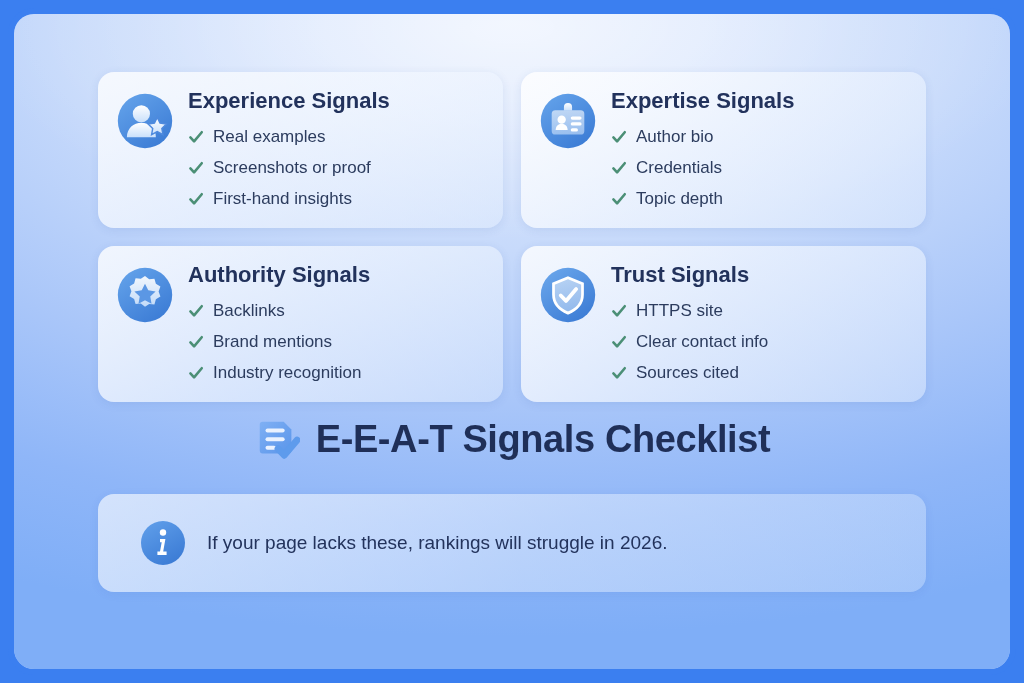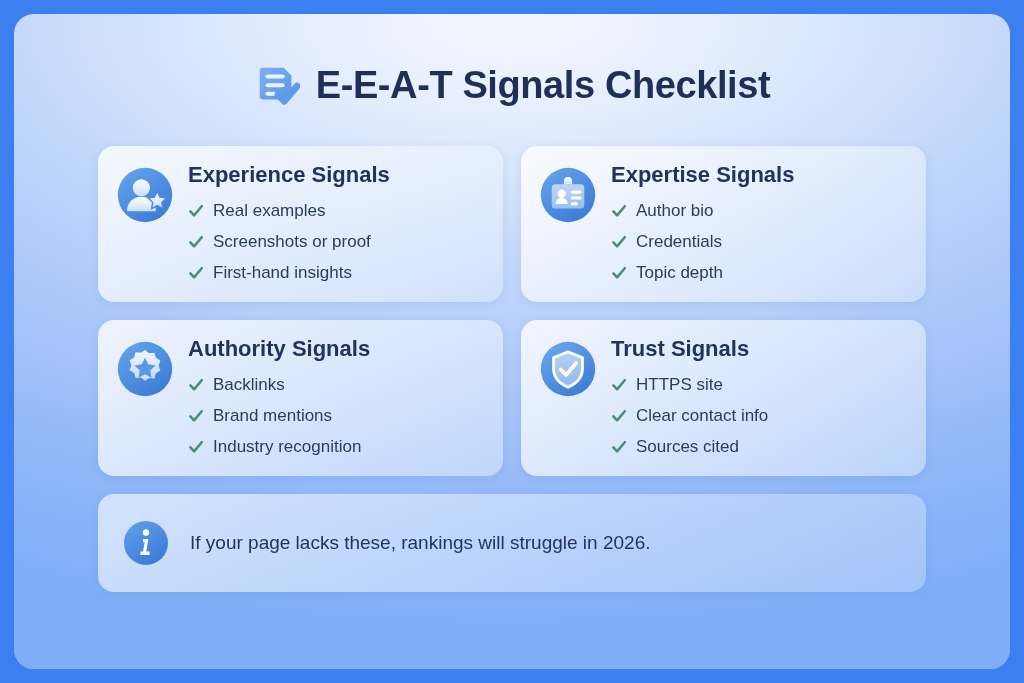--- a/index.html
+++ b/index.html
@@ -121,226 +121,226 @@
   .check { width: 16px; height: 16px; flex: none; display: block; }
 
   
   #note {
     margin-top: 18px;
     height: 98px;
     border-radius: 16px;
     display: flex;
     align-items: center;
     gap: 20px;
-    padding: 0 24px;
+    padding: 0 41px;
     background: linear-gradient(135deg, rgba(255,255,255,0.62) 0%, rgba(232,241,255,0.48) 55%, rgba(214,230,253,0.40) 100%);
     box-shadow: 0 2px 10px rgba(40,80,160,0.08);
   }
   #note-icon { width: 48px; height: 48px; flex: none; display: block; }
   #note-text { font-size: 19px; color: #23335c; }
 </style>
 </head>
 <body>
 
 <div id="frame">
   <div id="canvas">
     <div id="content">
+
+      <div id="grid">
+
+        <div class="card">
+          <svg class="card-icon" viewBox="0 0 64 64">
+            <defs>
+              <linearGradient id="c1" x1="0.15" y1="0" x2="0.85" y2="1">
+                <stop offset="0%" stop-color="#63a2ea"></stop>
+                <stop offset="100%" stop-color="#3a7ad4"></stop>
+              </linearGradient>
+              <linearGradient id="g1" x1="0" y1="0" x2="0" y2="1">
+                <stop offset="0%" stop-color="#ffffff"></stop>
+                <stop offset="100%" stop-color="#c9e0fb"></stop>
+              </linearGradient>
+            </defs>
+            <circle cx="32" cy="32" r="30" fill="url(#c1)"></circle>
+            <circle cx="28" cy="24" r="9.5" fill="url(#g1)"></circle>
+            <path d="M12 50 c0 -10 7.5 -16 16 -16 c8.5 0 16 6 16 16 z" fill="url(#g1)"></path>
+            <path d="M45.5 28 l3.1 6.3 l7 1 l-5 4.9 l1.2 6.9 l-6.3 -3.3 l-6.2 3.3 l1.2 -6.9 l-5 -4.9 l6.9 -1 z" fill="url(#g1)" stroke="#4e8ade" stroke-width="1.6"></path>
+          </svg>
+          <div class="card-body">
+            <div class="card-title">Experience Signals</div>
+            <ul class="card-list">
+              <li>
+                <svg class="check" viewBox="0 0 20 20">
+                    <path d="M3 10.5 L7.6 15.5 L17.2 4" fill="none" stroke="#4b8f76" stroke-width="3.2" stroke-linecap="round" stroke-linejoin="round"></path>
+                  </svg>
+                <span>Real examples</span>
+              </li>
+              <li>
+                <svg class="check" viewBox="0 0 20 20">
+                    <path d="M3 10.5 L7.6 15.5 L17.2 4" fill="none" stroke="#4b8f76" stroke-width="3.2" stroke-linecap="round" stroke-linejoin="round"></path>
+                  </svg>
+                <span>Screenshots or proof</span>
+              </li>
+              <li>
+                <svg class="check" viewBox="0 0 20 20">
+                    <path d="M3 10.5 L7.6 15.5 L17.2 4" fill="none" stroke="#4b8f76" stroke-width="3.2" stroke-linecap="round" stroke-linejoin="round"></path>
+                  </svg>
+                <span>First-hand insights</span>
+              </li>
+            </ul>
+          </div>
+        </div>
+
+        <div class="card">
+          <svg class="card-icon" viewBox="0 0 64 64">
+            <defs>
+              <linearGradient id="c2" x1="0.15" y1="0" x2="0.85" y2="1">
+                <stop offset="0%" stop-color="#63a2ea"></stop>
+                <stop offset="100%" stop-color="#3a7ad4"></stop>
+              </linearGradient>
+              <linearGradient id="g2" x1="0" y1="0" x2="0" y2="1">
+                <stop offset="0%" stop-color="#ffffff"></stop>
+                <stop offset="100%" stop-color="#cbe1fb"></stop>
+              </linearGradient>
+            </defs>
+            <circle cx="32" cy="32" r="30" fill="url(#c2)"></circle>
+            <rect x="14" y="20" width="36" height="27" rx="4" fill="url(#g2)" opacity="0.62"></rect>
+            <path d="M32 12 a4.5 4.5 0 0 1 4.5 4.5 v4 h-9 v-4 A4.5 4.5 0 0 1 32 12 z" fill="url(#g2)"></path>
+            <circle cx="25" cy="30.5" r="4.6" fill="#ffffff"></circle>
+            <path d="M18.4 42 c0 -4.4 3 -7 6.6 -7 c3.6 0 6.6 2.6 6.6 7 z" fill="#ffffff"></path>
+            <rect x="35" y="27" width="12" height="3.6" rx="1.8" fill="#ffffff"></rect>
+            <rect x="35" y="33.5" width="12" height="3.6" rx="1.8" fill="#ffffff"></rect>
+            <rect x="35" y="40" width="8" height="3.6" rx="1.8" fill="#ffffff"></rect>
+          </svg>
+          <div class="card-body">
+            <div class="card-title">Expertise Signals</div>
+            <ul class="card-list">
+              <li>
+                <svg class="check" viewBox="0 0 20 20">
+                    <path d="M3 10.5 L7.6 15.5 L17.2 4" fill="none" stroke="#4b8f76" stroke-width="3.2" stroke-linecap="round" stroke-linejoin="round"></path>
+                  </svg>
+                <span>Author bio</span>
+              </li>
+              <li>
+                <svg class="check" viewBox="0 0 20 20">
+                    <path d="M3 10.5 L7.6 15.5 L17.2 4" fill="none" stroke="#4b8f76" stroke-width="3.2" stroke-linecap="round" stroke-linejoin="round"></path>
+                  </svg>
+                <span>Credentials</span>
+              </li>
+              <li>
+                <svg class="check" viewBox="0 0 20 20">
+                    <path d="M3 10.5 L7.6 15.5 L17.2 4" fill="none" stroke="#4b8f76" stroke-width="3.2" stroke-linecap="round" stroke-linejoin="round"></path>
+                  </svg>
+                <span>Topic depth</span>
+              </li>
+            </ul>
+          </div>
+        </div>
+
+        <div class="card">
+          <svg class="card-icon" viewBox="0 0 64 64">
+            <defs>
+              <linearGradient id="c3" x1="0.15" y1="0" x2="0.85" y2="1">
+                <stop offset="0%" stop-color="#63a2ea"></stop>
+                <stop offset="100%" stop-color="#3a7ad4"></stop>
+              </linearGradient>
+              <linearGradient id="g3" x1="0" y1="0" x2="0" y2="1">
+                <stop offset="0%" stop-color="#ffffff"></stop>
+                <stop offset="100%" stop-color="#cde2fb"></stop>
+              </linearGradient>
+            </defs>
+            <circle cx="32" cy="32" r="30" fill="url(#c3)"></circle>
+            <path d="M32 11 l4.6 3.6 l5.8 -0.6 l1.6 5.6 l5 3.1 l-2 5.5 l2 5.5 l-5 3.1 l-1.6 5.6 l-5.8 -0.6 L32 45 l-4.6 -3.6 l-5.8 0.6 l-1.6 -5.6 l-5 -3.1 l2 -5.5 l-2 -5.5 l5 -3.1 l1.6 -5.6 l5.8 0.6 z" fill="url(#g3)" opacity="0.92"></path>
+            <path d="M32 19.5 l3.6 7.3 l8.1 1.2 l-5.9 5.7 l1.4 8 l-7.2 -3.8 l-7.2 3.8 l1.4 -8 l-5.9 -5.7 l8.1 -1.2 z" fill="#5b97e4"></path>
+          </svg>
+          <div class="card-body">
+            <div class="card-title">Authority Signals</div>
+            <ul class="card-list">
+              <li>
+                <svg class="check" viewBox="0 0 20 20">
+                    <path d="M3 10.5 L7.6 15.5 L17.2 4" fill="none" stroke="#4b8f76" stroke-width="3.2" stroke-linecap="round" stroke-linejoin="round"></path>
+                  </svg>
+                <span>Backlinks</span>
+              </li>
+              <li>
+                <svg class="check" viewBox="0 0 20 20">
+                    <path d="M3 10.5 L7.6 15.5 L17.2 4" fill="none" stroke="#4b8f76" stroke-width="3.2" stroke-linecap="round" stroke-linejoin="round"></path>
+                  </svg>
+                <span>Brand mentions</span>
+              </li>
+              <li>
+                <svg class="check" viewBox="0 0 20 20">
+                    <path d="M3 10.5 L7.6 15.5 L17.2 4" fill="none" stroke="#4b8f76" stroke-width="3.2" stroke-linecap="round" stroke-linejoin="round"></path>
+                  </svg>
+                <span>Industry recognition</span>
+              </li>
+            </ul>
+          </div>
+        </div>
+
+        <div class="card">
+          <svg class="card-icon" viewBox="0 0 64 64">
+            <defs>
+              <linearGradient id="c4" x1="0.15" y1="0" x2="0.85" y2="1">
+                <stop offset="0%" stop-color="#6aa6eb"></stop>
+                <stop offset="100%" stop-color="#3a7ad4"></stop>
+              </linearGradient>
+              <linearGradient id="g4" x1="0" y1="0" x2="0" y2="1">
+                <stop offset="0%" stop-color="#ffffff"></stop>
+                <stop offset="100%" stop-color="#cfe3fb"></stop>
+              </linearGradient>
+            </defs>
+            <circle cx="32" cy="32" r="30" fill="url(#c4)"></circle>
+            <path d="M32 13 L48 19.5 v12 c0 9.6 -6.6 16.6 -16 20.5 c-9.4 -3.9 -16 -10.9 -16 -20.5 v-12 z" fill="url(#g4)" opacity="0.55"></path>
+            <path d="M32 13 L48 19.5 v12 c0 9.6 -6.6 16.6 -16 20.5 c-9.4 -3.9 -16 -10.9 -16 -20.5 v-12 z" fill="none" stroke="#ffffff" stroke-width="3"></path>
+            <path d="M24 32.5 l5.8 6 L41 25.5" fill="none" stroke="#ffffff" stroke-width="4.2" stroke-linecap="round" stroke-linejoin="round"></path>
+          </svg>
+          <div class="card-body">
+            <div class="card-title">Trust Signals</div>
+            <ul class="card-list">
+              <li>
+                <svg class="check" viewBox="0 0 20 20">
+                    <path d="M3 10.5 L7.6 15.5 L17.2 4" fill="none" stroke="#4b8f76" stroke-width="3.2" stroke-linecap="round" stroke-linejoin="round"></path>
+                  </svg>
+                <span>HTTPS site</span>
+              </li>
+              <li>
+                <svg class="check" viewBox="0 0 20 20">
+                    <path d="M3 10.5 L7.6 15.5 L17.2 4" fill="none" stroke="#4b8f76" stroke-width="3.2" stroke-linecap="round" stroke-linejoin="round"></path>
+                  </svg>
+                <span>Clear contact info</span>
+              </li>
+              <li>
+                <svg class="check" viewBox="0 0 20 20">
+                    <path d="M3 10.5 L7.6 15.5 L17.2 4" fill="none" stroke="#4b8f76" stroke-width="3.2" stroke-linecap="round" stroke-linejoin="round"></path>
+                  </svg>
+                <span>Sources cited</span>
+              </li>
+            </ul>
+          </div>
+        </div>
+
+      </div>
 
       <div id="title-row">
         <svg id="title-icon" viewBox="0 0 48 48">
           <defs>
             <linearGradient id="tg" x1="0" y1="0" x2="1" y2="1">
               <stop offset="0%" stop-color="#7fb0f4"></stop>
               <stop offset="100%" stop-color="#5a95ea"></stop>
             </linearGradient>
           </defs>
           <path d="M9 5 h22 l8 8 v22 a3 3 0 0 1 -3 3 H9 a3 3 0 0 1 -3 -3 V8 a3 3 0 0 1 3 -3 z" fill="url(#tg)"></path>
           <rect x="12" y="12" width="20" height="4.2" rx="2.1" fill="#eaf2ff"></rect>
           <rect x="12" y="21" width="20" height="4.2" rx="2.1" fill="#eaf2ff"></rect>
           <rect x="12" y="30" width="11" height="4.2" rx="2.1" fill="#eaf2ff"></rect>
           <path d="M25 33 l6.5 7 L45 24" fill="none" stroke="#5e9bec" stroke-width="7" stroke-linecap="round" stroke-linejoin="round"></path>
         </svg>
         <div id="title-text">E-E-A-T Signals Checklist</div>
       </div>
 
-      <div id="grid">
-
-        <div class="card">
-          <svg class="card-icon" viewBox="0 0 64 64">
-            <defs>
-              <linearGradient id="c1" x1="0.15" y1="0" x2="0.85" y2="1">
-                <stop offset="0%" stop-color="#63a2ea"></stop>
-                <stop offset="100%" stop-color="#3a7ad4"></stop>
-              </linearGradient>
-              <linearGradient id="g1" x1="0" y1="0" x2="0" y2="1">
-                <stop offset="0%" stop-color="#ffffff"></stop>
-                <stop offset="100%" stop-color="#c9e0fb"></stop>
-              </linearGradient>
-            </defs>
-            <circle cx="32" cy="32" r="30" fill="url(#c1)"></circle>
-            <circle cx="28" cy="24" r="9.5" fill="url(#g1)"></circle>
-            <path d="M12 50 c0 -10 7.5 -16 16 -16 c8.5 0 16 6 16 16 z" fill="url(#g1)"></path>
-            <path d="M45.5 28 l3.1 6.3 l7 1 l-5 4.9 l1.2 6.9 l-6.3 -3.3 l-6.2 3.3 l1.2 -6.9 l-5 -4.9 l6.9 -1 z" fill="url(#g1)" stroke="#4e8ade" stroke-width="1.6"></path>
-          </svg>
-          <div class="card-body">
-            <div class="card-title">Experience Signals</div>
-            <ul class="card-list">
-              <li>
-                <svg class="check" viewBox="0 0 20 20">
-                    <path d="M3 10.5 L7.6 15.5 L17.2 4" fill="none" stroke="#4b8f76" stroke-width="3.2" stroke-linecap="round" stroke-linejoin="round"></path>
-                  </svg>
-                <span>Real examples</span>
-              </li>
-              <li>
-                <svg class="check" viewBox="0 0 20 20">
-                    <path d="M3 10.5 L7.6 15.5 L17.2 4" fill="none" stroke="#4b8f76" stroke-width="3.2" stroke-linecap="round" stroke-linejoin="round"></path>
-                  </svg>
-                <span>Screenshots or proof</span>
-              </li>
-              <li>
-                <svg class="check" viewBox="0 0 20 20">
-                    <path d="M3 10.5 L7.6 15.5 L17.2 4" fill="none" stroke="#4b8f76" stroke-width="3.2" stroke-linecap="round" stroke-linejoin="round"></path>
-                  </svg>
-                <span>First-hand insights</span>
-              </li>
-            </ul>
-          </div>
-        </div>
-
-        <div class="card">
-          <svg class="card-icon" viewBox="0 0 64 64">
-            <defs>
-              <linearGradient id="c2" x1="0.15" y1="0" x2="0.85" y2="1">
-                <stop offset="0%" stop-color="#63a2ea"></stop>
-                <stop offset="100%" stop-color="#3a7ad4"></stop>
-              </linearGradient>
-              <linearGradient id="g2" x1="0" y1="0" x2="0" y2="1">
-                <stop offset="0%" stop-color="#ffffff"></stop>
-                <stop offset="100%" stop-color="#cbe1fb"></stop>
-              </linearGradient>
-            </defs>
-            <circle cx="32" cy="32" r="30" fill="url(#c2)"></circle>
-            <rect x="14" y="20" width="36" height="27" rx="4" fill="url(#g2)" opacity="0.62"></rect>
-            <path d="M32 12 a4.5 4.5 0 0 1 4.5 4.5 v4 h-9 v-4 A4.5 4.5 0 0 1 32 12 z" fill="url(#g2)"></path>
-            <circle cx="25" cy="30.5" r="4.6" fill="#ffffff"></circle>
-            <path d="M18.4 42 c0 -4.4 3 -7 6.6 -7 c3.6 0 6.6 2.6 6.6 7 z" fill="#ffffff"></path>
-            <rect x="35" y="27" width="12" height="3.6" rx="1.8" fill="#ffffff"></rect>
-            <rect x="35" y="33.5" width="12" height="3.6" rx="1.8" fill="#ffffff"></rect>
-            <rect x="35" y="40" width="8" height="3.6" rx="1.8" fill="#ffffff"></rect>
-          </svg>
-          <div class="card-body">
-            <div class="card-title">Expertise Signals</div>
-            <ul class="card-list">
-              <li>
-                <svg class="check" viewBox="0 0 20 20">
-                    <path d="M3 10.5 L7.6 15.5 L17.2 4" fill="none" stroke="#4b8f76" stroke-width="3.2" stroke-linecap="round" stroke-linejoin="round"></path>
-                  </svg>
-                <span>Author bio</span>
-              </li>
-              <li>
-                <svg class="check" viewBox="0 0 20 20">
-                    <path d="M3 10.5 L7.6 15.5 L17.2 4" fill="none" stroke="#4b8f76" stroke-width="3.2" stroke-linecap="round" stroke-linejoin="round"></path>
-                  </svg>
-                <span>Credentials</span>
-              </li>
-              <li>
-                <svg class="check" viewBox="0 0 20 20">
-                    <path d="M3 10.5 L7.6 15.5 L17.2 4" fill="none" stroke="#4b8f76" stroke-width="3.2" stroke-linecap="round" stroke-linejoin="round"></path>
-                  </svg>
-                <span>Topic depth</span>
-              </li>
-            </ul>
-          </div>
-        </div>
-
-        <div class="card">
-          <svg class="card-icon" viewBox="0 0 64 64">
-            <defs>
-              <linearGradient id="c3" x1="0.15" y1="0" x2="0.85" y2="1">
-                <stop offset="0%" stop-color="#63a2ea"></stop>
-                <stop offset="100%" stop-color="#3a7ad4"></stop>
-              </linearGradient>
-              <linearGradient id="g3" x1="0" y1="0" x2="0" y2="1">
-                <stop offset="0%" stop-color="#ffffff"></stop>
-                <stop offset="100%" stop-color="#cde2fb"></stop>
-              </linearGradient>
-            </defs>
-            <circle cx="32" cy="32" r="30" fill="url(#c3)"></circle>
-            <path d="M32 11 l4.6 3.6 l5.8 -0.6 l1.6 5.6 l5 3.1 l-2 5.5 l2 5.5 l-5 3.1 l-1.6 5.6 l-5.8 -0.6 L32 45 l-4.6 -3.6 l-5.8 0.6 l-1.6 -5.6 l-5 -3.1 l2 -5.5 l-2 -5.5 l5 -3.1 l1.6 -5.6 l5.8 0.6 z" fill="url(#g3)" opacity="0.92"></path>
-            <path d="M32 19.5 l3.6 7.3 l8.1 1.2 l-5.9 5.7 l1.4 8 l-7.2 -3.8 l-7.2 3.8 l1.4 -8 l-5.9 -5.7 l8.1 -1.2 z" fill="#5b97e4"></path>
-          </svg>
-          <div class="card-body">
-            <div class="card-title">Authority Signals</div>
-            <ul class="card-list">
-              <li>
-                <svg class="check" viewBox="0 0 20 20">
-                    <path d="M3 10.5 L7.6 15.5 L17.2 4" fill="none" stroke="#4b8f76" stroke-width="3.2" stroke-linecap="round" stroke-linejoin="round"></path>
-                  </svg>
-                <span>Backlinks</span>
-              </li>
-              <li>
-                <svg class="check" viewBox="0 0 20 20">
-                    <path d="M3 10.5 L7.6 15.5 L17.2 4" fill="none" stroke="#4b8f76" stroke-width="3.2" stroke-linecap="round" stroke-linejoin="round"></path>
-                  </svg>
-                <span>Brand mentions</span>
-              </li>
-              <li>
-                <svg class="check" viewBox="0 0 20 20">
-                    <path d="M3 10.5 L7.6 15.5 L17.2 4" fill="none" stroke="#4b8f76" stroke-width="3.2" stroke-linecap="round" stroke-linejoin="round"></path>
-                  </svg>
-                <span>Industry recognition</span>
-              </li>
-            </ul>
-          </div>
-        </div>
-
-        <div class="card">
-          <svg class="card-icon" viewBox="0 0 64 64">
-            <defs>
-              <linearGradient id="c4" x1="0.15" y1="0" x2="0.85" y2="1">
-                <stop offset="0%" stop-color="#6aa6eb"></stop>
-                <stop offset="100%" stop-color="#3a7ad4"></stop>
-              </linearGradient>
-              <linearGradient id="g4" x1="0" y1="0" x2="0" y2="1">
-                <stop offset="0%" stop-color="#ffffff"></stop>
-                <stop offset="100%" stop-color="#cfe3fb"></stop>
-              </linearGradient>
-            </defs>
-            <circle cx="32" cy="32" r="30" fill="url(#c4)"></circle>
-            <path d="M32 13 L48 19.5 v12 c0 9.6 -6.6 16.6 -16 20.5 c-9.4 -3.9 -16 -10.9 -16 -20.5 v-12 z" fill="url(#g4)" opacity="0.55"></path>
-            <path d="M32 13 L48 19.5 v12 c0 9.6 -6.6 16.6 -16 20.5 c-9.4 -3.9 -16 -10.9 -16 -20.5 v-12 z" fill="none" stroke="#ffffff" stroke-width="3"></path>
-            <path d="M24 32.5 l5.8 6 L41 25.5" fill="none" stroke="#ffffff" stroke-width="4.2" stroke-linecap="round" stroke-linejoin="round"></path>
-          </svg>
-          <div class="card-body">
-            <div class="card-title">Trust Signals</div>
-            <ul class="card-list">
-              <li>
-                <svg class="check" viewBox="0 0 20 20">
-                    <path d="M3 10.5 L7.6 15.5 L17.2 4" fill="none" stroke="#4b8f76" stroke-width="3.2" stroke-linecap="round" stroke-linejoin="round"></path>
-                  </svg>
-                <span>HTTPS site</span>
-              </li>
-              <li>
-                <svg class="check" viewBox="0 0 20 20">
-                    <path d="M3 10.5 L7.6 15.5 L17.2 4" fill="none" stroke="#4b8f76" stroke-width="3.2" stroke-linecap="round" stroke-linejoin="round"></path>
-                  </svg>
-                <span>Clear contact info</span>
-              </li>
-              <li>
-                <svg class="check" viewBox="0 0 20 20">
-                    <path d="M3 10.5 L7.6 15.5 L17.2 4" fill="none" stroke="#4b8f76" stroke-width="3.2" stroke-linecap="round" stroke-linejoin="round"></path>
-                  </svg>
-                <span>Sources cited</span>
-              </li>
-            </ul>
-          </div>
-        </div>
-
-      </div>
-
       <div id="note">
         <svg id="note-icon" viewBox="0 0 48 48">
           <defs>
             <linearGradient id="ni" x1="0.2" y1="0" x2="0.8" y2="1">
               <stop offset="0%" stop-color="#5e9de9"></stop>
               <stop offset="100%" stop-color="#3a7ad4"></stop>
             </linearGradient>
           </defs>
           <circle cx="24" cy="24" r="22" fill="url(#ni)"></circle>
           <circle cx="24" cy="13.5" r="3.2" fill="#ffffff"></circle>

